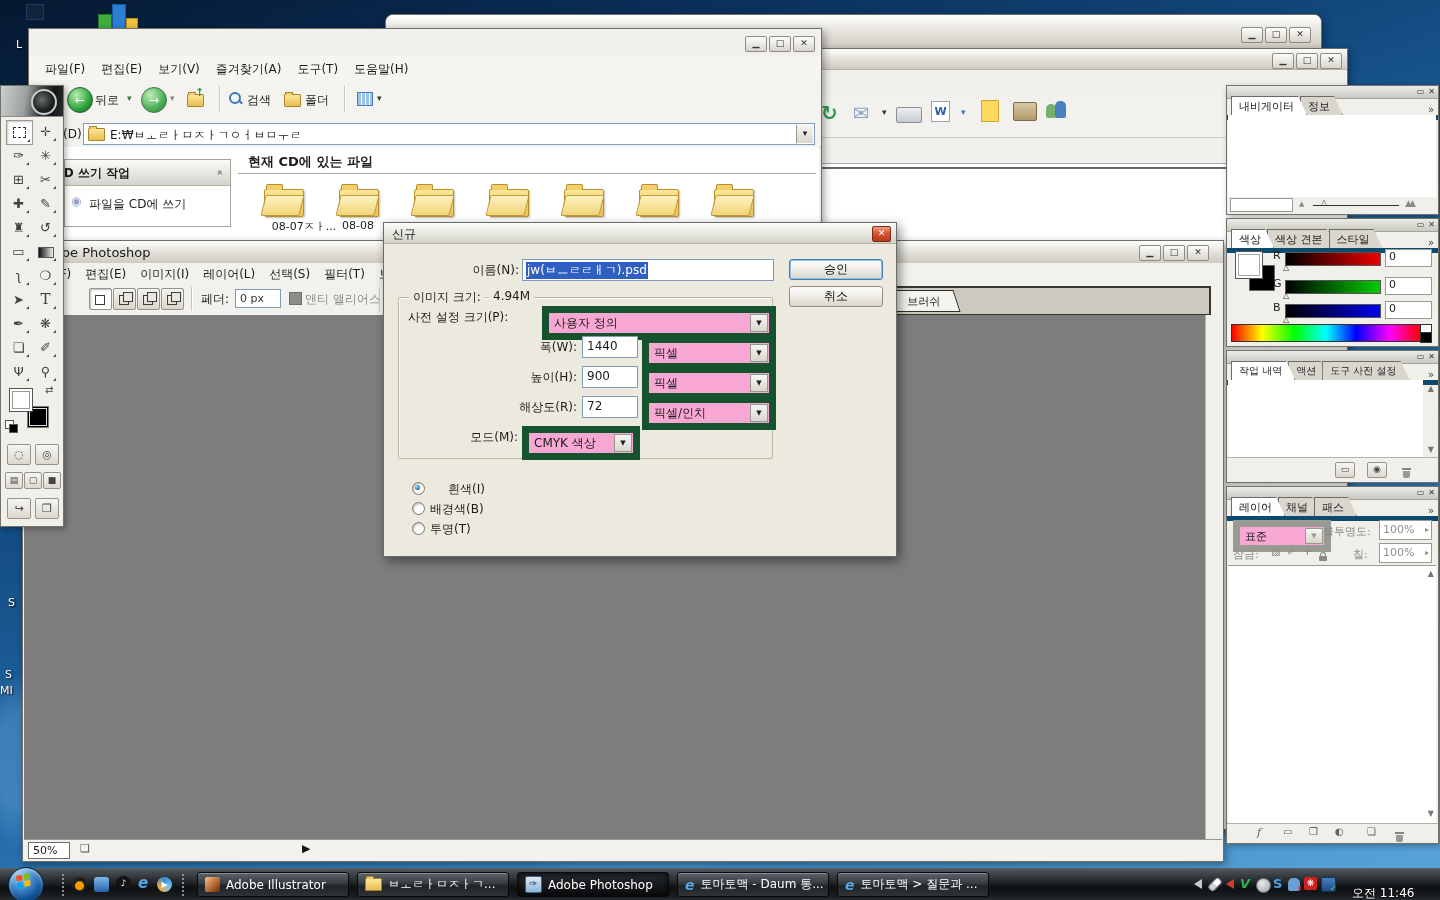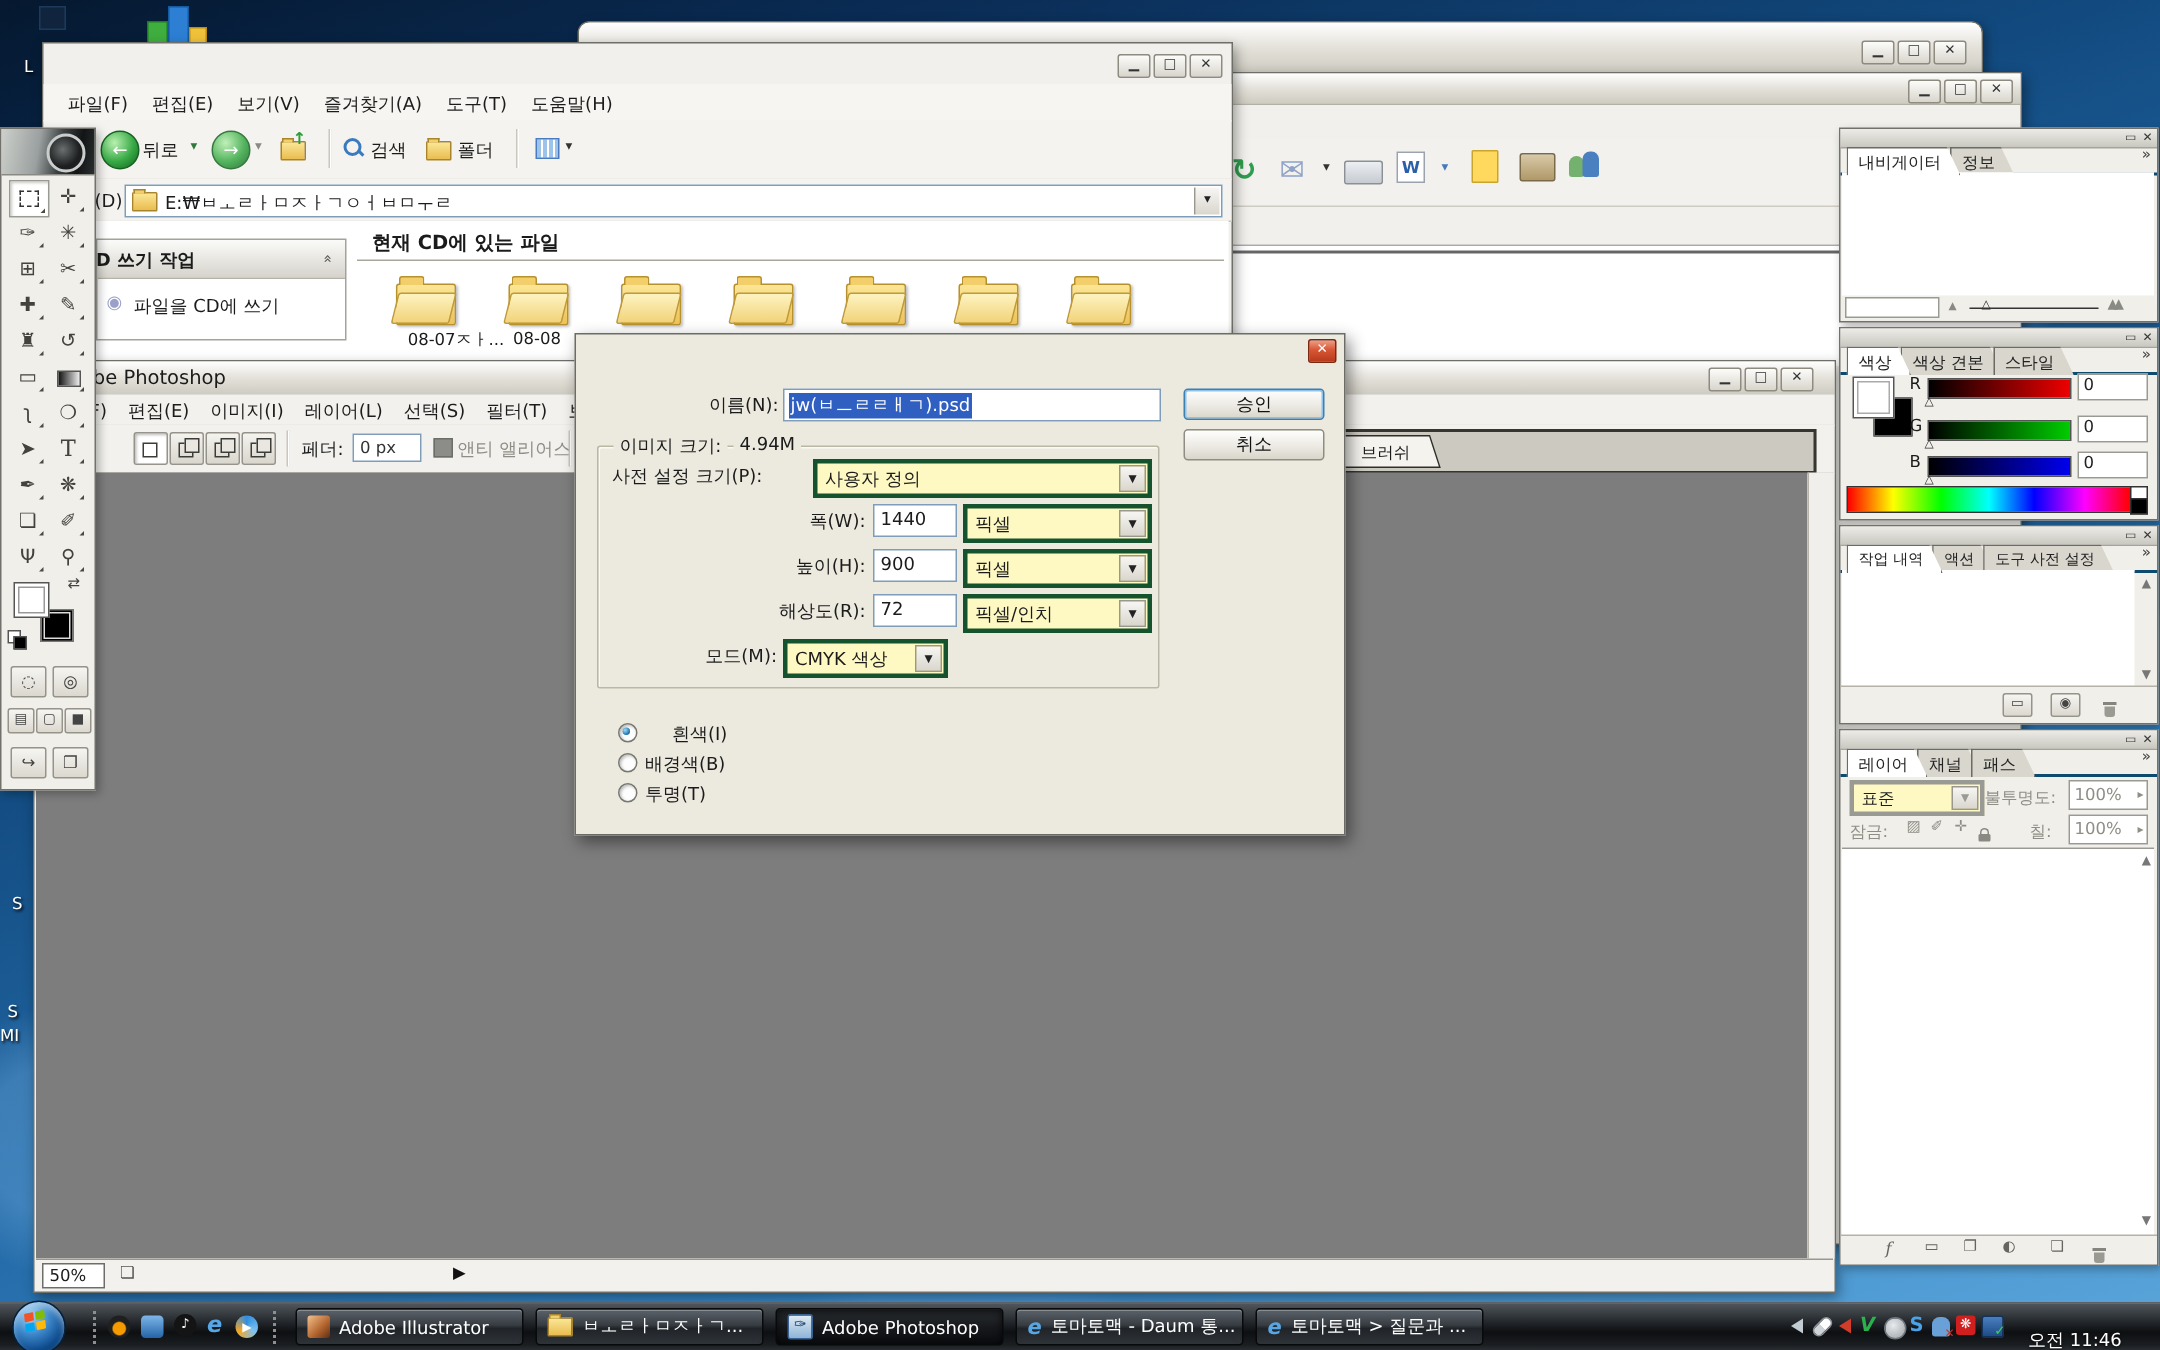--- a/index.html
+++ b/index.html
@@ -19,32 +19,32 @@
   .cbtns span{display:inline-block;width:20px;height:14px;background:linear-gradient(#fcfcfa,#d8d5cc);border:1px solid #8e8b81;border-radius:2px;font-size:9px;line-height:13px;text-align:center;color:#333}
   .menu{position:absolute;display:flex;gap:16px;font-size:12px;align-items:center;color:#1c1c1c}
   .menu span{cursor:default}
   .field{position:absolute;background:#fff;border:1px solid #7f9db9;font-size:12px;overflow:hidden;white-space:nowrap}
   .btn{position:absolute;background:linear-gradient(#fefefe,#eceae3 55%,#d9d6cb);border:1px solid #8f8d83;border-radius:3px;font-size:12px;text-align:center;color:#111}
   .btn.focus{border:1px solid #3c7fb1;box-shadow:0 0 0 1px #8fc2ea inset}
   .gbox{position:absolute;border:1px solid #bab7a4;border-radius:2px;box-shadow:1px 1px 0 rgba(255,255,255,.7) inset}
   .legend{position:absolute;top:-9px;background:#eceadf;padding:0 4px;font-size:12px;white-space:nowrap}
   .radio{position:absolute;width:11px;height:11px;border-radius:50%;background:#fdfdfd;border:1px solid #77776f;box-shadow:inset 1px 1px 2px rgba(0,0,0,.25)}
   .radio.on::after{content:'';position:absolute;left:2px;top:2px;width:5px;height:5px;border-radius:50%;background:radial-gradient(circle at 35% 35%,#9fdcf8,#1a6ea8 70%,#0b3c63)}
-  .combo{position:absolute;background:#fef9c3;border:3px solid #14532d;font-size:12px}
+  .combo{position:absolute;background:#f9a8d4;border:7px solid #14532d;font-size:12px}
   .combo .cval{position:absolute;left:5px;top:2px;white-space:nowrap}
   .combo .car{position:absolute;right:1px;top:1px;bottom:1px;width:16px;background:linear-gradient(#f7f6f3,#d9d6cd);border:1px solid #9a978d;font-size:7px;text-align:center;color:#222;display:flex;align-items:center;justify-content:center}
   .fold{position:absolute;width:38px;height:26px;background:linear-gradient(#fbe696,#edc25a);border:1px solid #b8912f;border-radius:2px;box-shadow:1px 1px 2px rgba(0,0,0,.25)}
   .fold::before{content:'';position:absolute;top:-6px;left:1px;width:15px;height:5px;background:#f3cf6b;border:1px solid #b8912f;border-bottom:none;border-radius:2px 2px 0 0}
   .fold::after{content:'';position:absolute;left:-2px;top:5px;width:37px;height:19px;background:linear-gradient(#fdf3c1,#f2d379);border:1px solid #c09a38;transform:skewX(-14deg);border-radius:2px}
   .fold16{position:relative;display:inline-block;width:15px;height:11px;background:linear-gradient(#fbe696,#e9bd50);border:1px solid #a8852c;border-radius:1px}
   .fold16::before{content:'';position:absolute;top:-3px;left:0;width:6px;height:2px;background:#f3cf6b;border:1px solid #a8852c;border-bottom:none}
   .pal{position:absolute;background:#f0efe9;border:1px solid #72716c;box-shadow:2px 2px 6px rgba(0,0,0,.3)}
   .paltb{position:absolute;left:0;right:0;top:0;height:12px;background:linear-gradient(#ecebe6,#c9c8c0);border-bottom:1px solid #a5a49c}
   .palbtns{position:absolute;right:3px;top:1px;font-size:8px;color:#333;display:flex;gap:4px}
-  .ptabrow{position:absolute;left:0;right:0;height:17px;border-bottom:2px solid #0c4a6e;display:flex;padding-left:4px}
+  .ptabrow{position:absolute;left:0;right:0;height:17px;border-bottom:5px solid #0c4a6e;display:flex;align-items:flex-end;padding-left:4px}
   .ptab{height:16px;padding:2px 12px 0 7px;font-size:11px;color:#222;background:#d8d6cd;border:1px solid #6b6a65;border-bottom:none;clip-path:polygon(0 0,calc(100% - 9px) 0,100% 100%,0 100%);margin-right:-7px;white-space:nowrap}
   .ptab.on{background:#fff;z-index:2}
   .chev{margin-left:auto;font-size:10px;color:#444;padding:0 4px}
   .pwhite{position:absolute;background:#fff;border-top:1px solid #fff}
   .track{position:absolute;height:12px;border:1px solid #555}
   .vbox{position:absolute;background:#fff;border:1px solid #9a9a94;font-size:10px;text-align:left;padding-left:3px;color:#222}
   .tool{position:absolute;width:25px;height:23px;text-align:center;font-size:13px;line-height:23px;color:#43423d}
   .tool::after{content:'';position:absolute;right:2px;bottom:2px;border-left:3px solid transparent;border-bottom:3px solid #4a4a45}
   .tool.on{background:#fff;border:1px solid #9a9a94;box-shadow:inset 1px 1px 2px #c9c9c4}
   .toolbtn{position:absolute;background:linear-gradient(#f6f5f1,#dbd8cf);border:1px solid #96938a;border-radius:2px;font-size:9px;color:#444;text-align:center}
@@ -292,20 +292,23 @@
     <span class="toolbtn" style="left:6px;top:358px;width:22px;height:19px;line-height:19px;font-size:11px">◌</span>
     <span class="toolbtn" style="left:34px;top:358px;width:22px;height:19px;line-height:19px;font-size:11px">◎</span>
     <span class="toolbtn" style="left:4px;top:386px;width:16px;height:15px;line-height:15px">▤</span>
     <span class="toolbtn" style="left:23px;top:386px;width:16px;height:15px;line-height:15px">▢</span>
     <span class="toolbtn" style="left:42px;top:386px;width:16px;height:15px;line-height:15px">■</span>
     <span class="toolbtn" style="left:6px;top:412px;width:22px;height:19px;line-height:19px;font-size:11px">↪</span>
     <span class="toolbtn" style="left:34px;top:412px;width:22px;height:19px;line-height:19px;font-size:11px">❐</span>
   </div>
 
   <div class="abs" style="left:383px;top:222px;width:512px;height:333px;background:#eceadf;border:1px solid #6c6c66;box-shadow:3px 4px 10px rgba(0,0,0,.45);z-index:8">
+    <div class="tbar" style="height:20px;background:linear-gradient(#fdfdfb,#d3d1c6)">
+      <span style="position:absolute;left:8px;top:3px;font-size:12px">신규</span>
+    </div>
     <span style="position:absolute;right:5px;top:3px;width:17px;height:14px;background:linear-gradient(#f09d85,#d75636 45%,#b83a1a);border:1px solid #7c2912;border-radius:2px;color:#fff;font-size:9px;text-align:center;line-height:13px">✕</span>
     <span style="position:absolute;left:35px;top:39px;width:100px;text-align:right;font-size:12px">이름(N):</span>
     <div class="field" style="left:138px;top:36px;width:250px;height:20px">
       <span style="position:absolute;left:3px;top:2px;font-size:12px;background:#2f5fc1;color:#fff;padding:0 1px">jw(ㅂㅡㄹㄹㅐㄱ).psd</span>
     </div>
     <div class="btn focus" style="left:405px;top:36px;width:92px;height:19px;line-height:19px">승인</div>
     <div class="btn" style="left:405px;top:63px;width:92px;height:19px;line-height:19px">취소</div>
     <div class="gbox" style="left:14px;top:74px;width:373px;height:160px">
       <span class="legend" style="left:10px"><span>이미지 크기:</span></span>
       <span class="legend" style="left:90px">4.94M</span>

